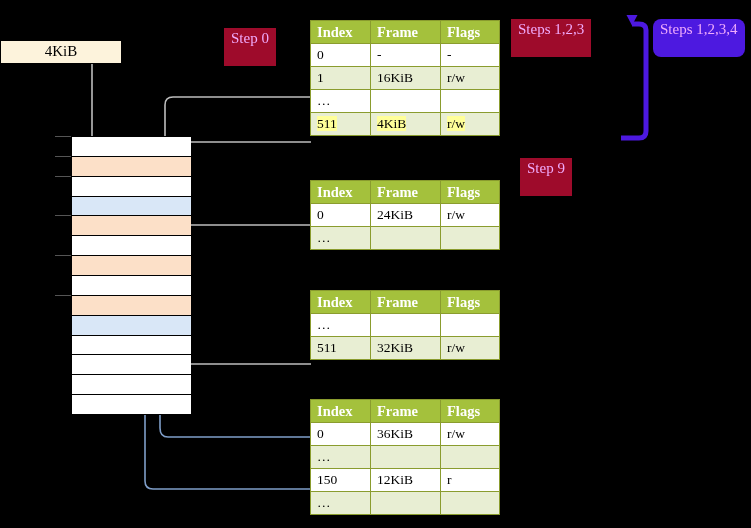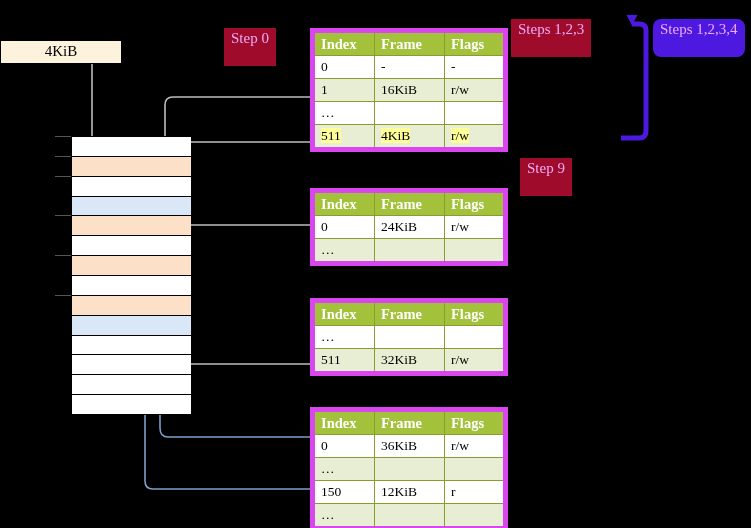--- a/index.html
+++ b/index.html
@@ -2,22 +2,22 @@
 <html><head>
 <meta charset="utf-8">
 <style>
   html,body{margin:0;padding:0;background:#000;}
   body{width:751px;height:528px;position:relative;overflow:hidden;
        font-family:"Liberation Serif","DejaVu Serif",serif;}
   .stage{position:absolute;left:0;top:0;width:751px;height:528px;}
   svg.wires{position:absolute;left:0;top:0;width:751px;height:528px;pointer-events:none;}
 
   
-  .ptable{position:absolute;border-collapse:collapse;border:5px solid #d946ef;
-          background:#fff;font-size:13.5px;color:#000;margin-top:8px;}
+  .ptable{position:absolute;border-collapse:collapse;border:1px solid #d946ef;
+          background:#fff;font-size:13.5px;color:#000;}
   .ptable td,.ptable th{border:1px solid #8a9c2e;padding:2px 6px;text-align:left;
           height:18px;line-height:18px;white-space:nowrap;}
   .ptable th{background:#a4c13c;color:#fff;font-weight:bold;font-size:14.5px;}
   .ptable td.c0{width:47px;}
   .ptable td.c1{width:57px;}
   .ptable td.c2{width:46px;}
   .ptable tr.alt td{background:#e8eed3;}
   .ptable tr.plain td{background:#ffffff;}
   .hl{background:#ffff99;}
 

